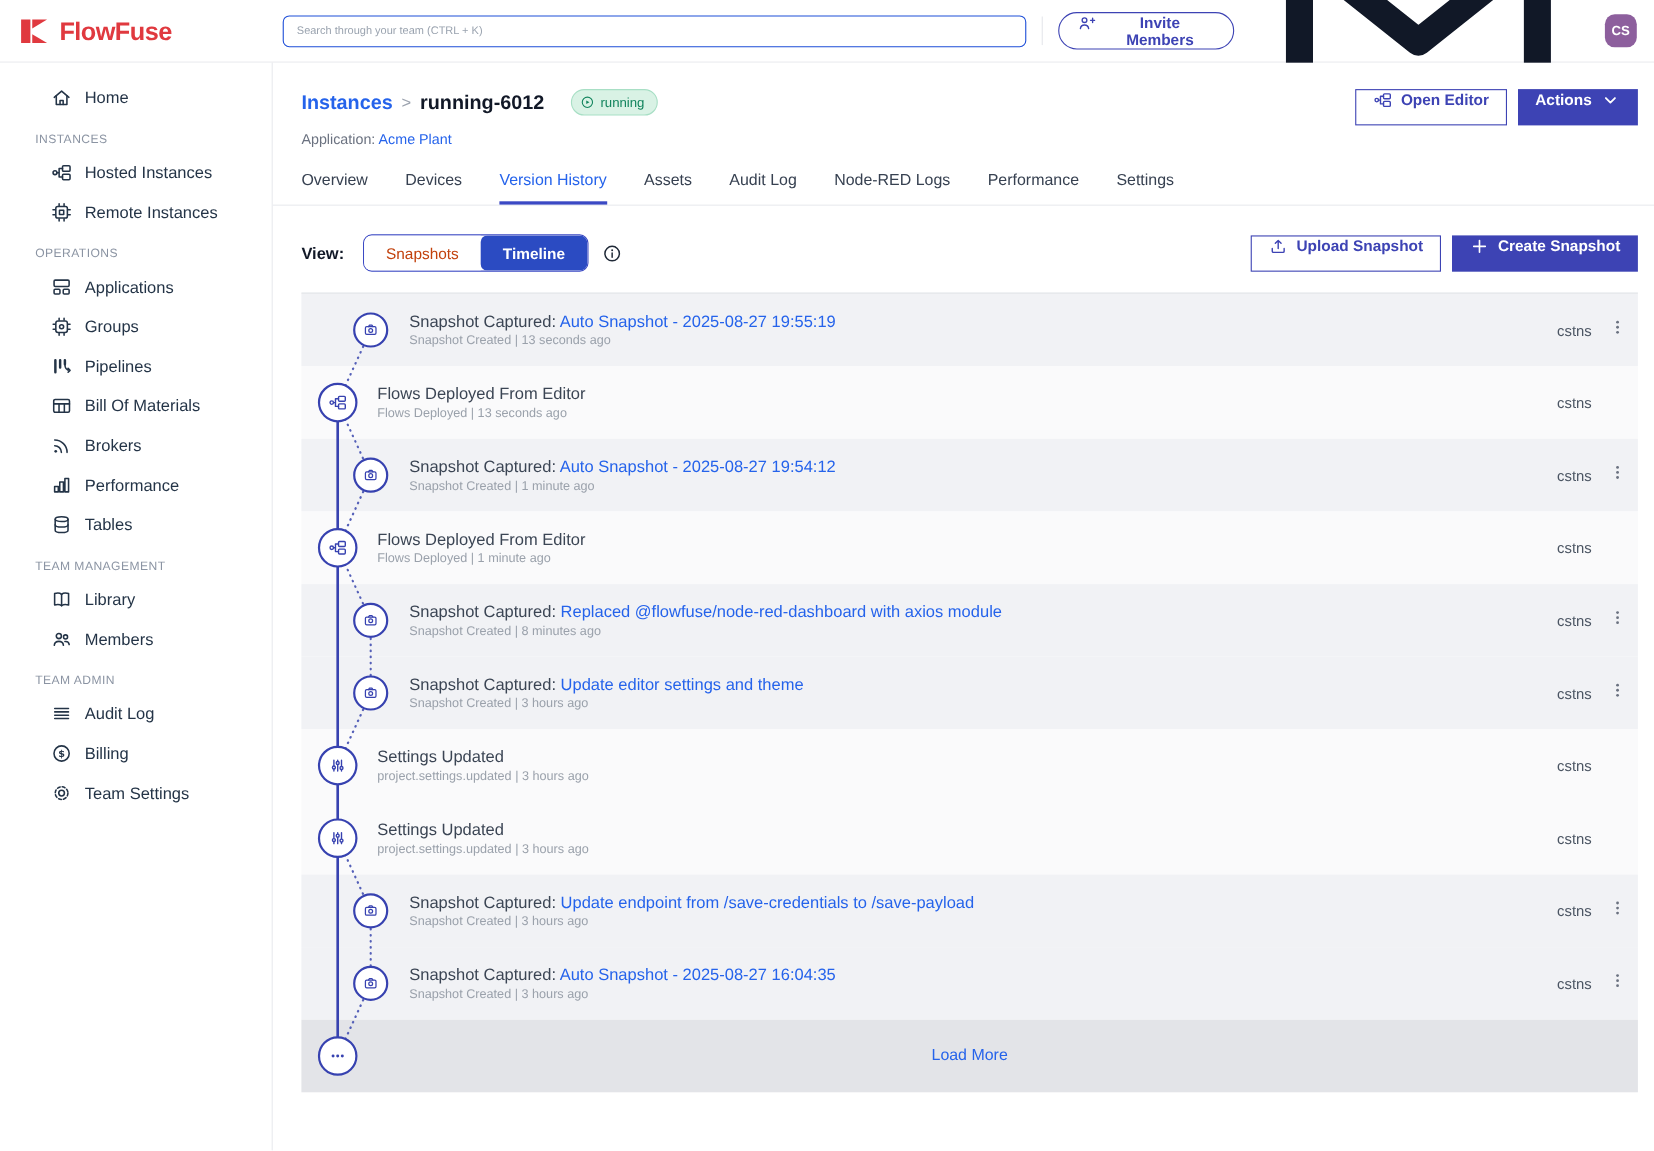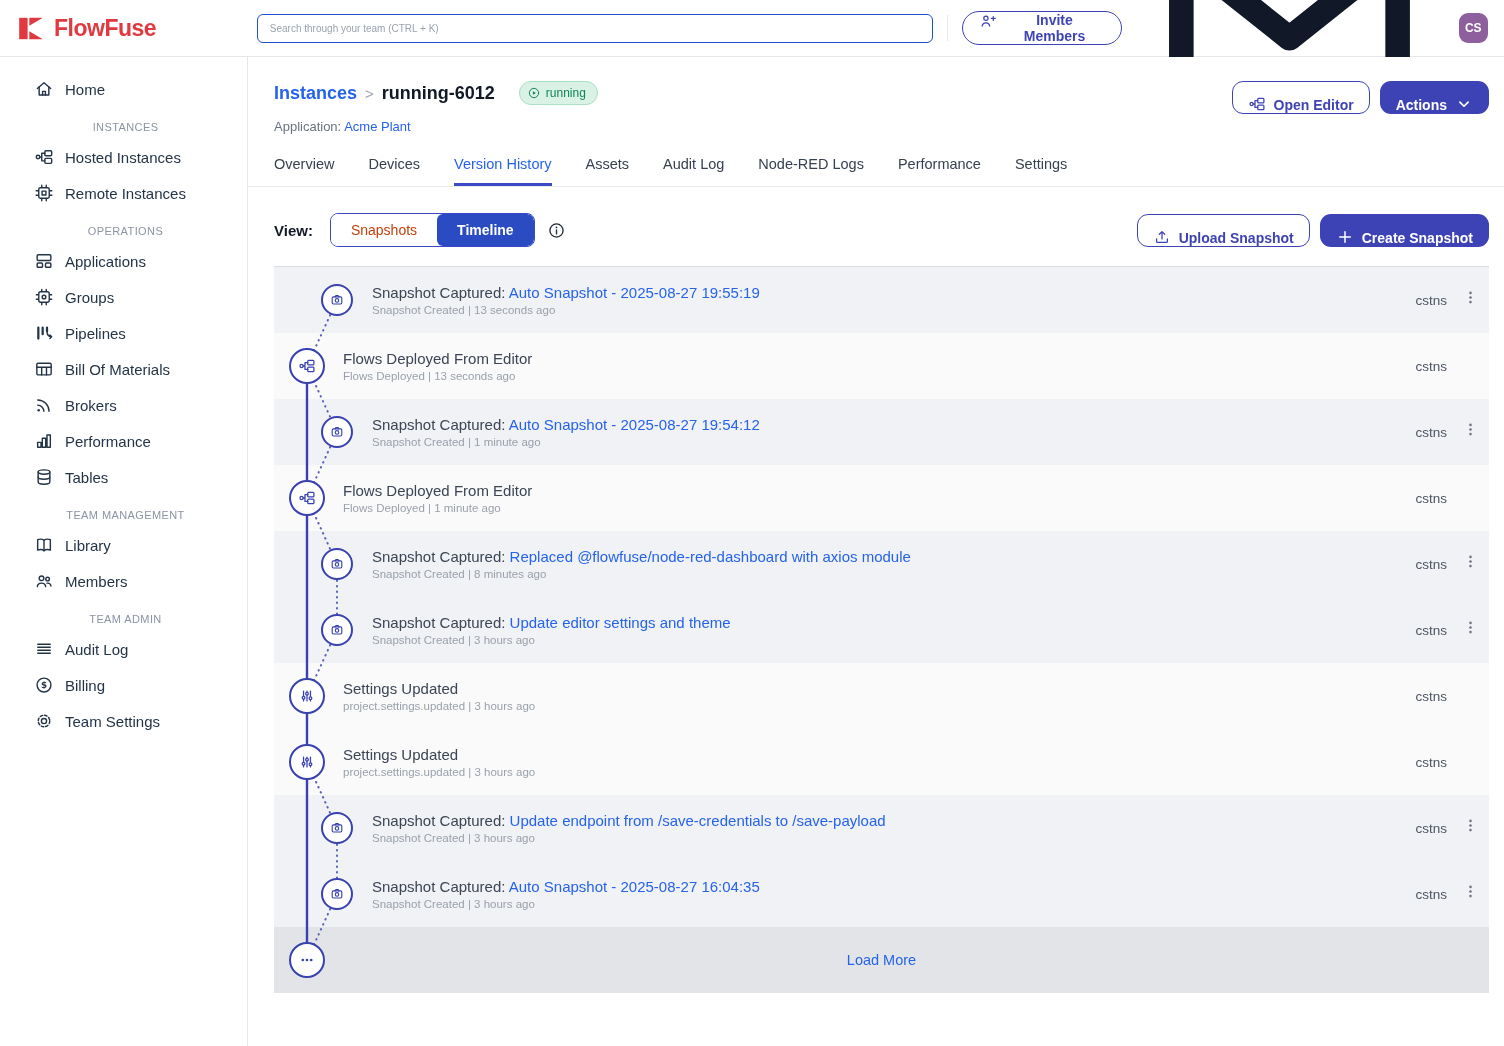--- a/index.html
+++ b/index.html
@@ -31,36 +31,36 @@
   .tb-divider { width:1px; height:26px; background:#e5e7eb; margin:0 14px; }
   .invite-btn { display:flex; gap:8px; border:1px solid #3d43b4; color:#3d43b4; background:#fff; border-radius:17px; height:34px; padding:0 16px; font-size:14px; font-weight:bold; cursor:pointer; }
   .invite-btn .ic { width:18px; height:18px; }
   .mail-wrap { position:relative; margin:0 22px 0 20px; cursor:pointer; }
   .mail-icon { width:26px; height:24px; color:#111827; }
   .mail-icon svg { stroke-width:2; }
   .mail-badge { position:absolute; right:-9px; bottom:-6px; background:#e02424; color:#fff; font-size:10px; font-weight:bold; min-width:16px; height:16px; border-radius:8px; display:flex; align-items:center; justify-content:center; padding:0 4px; }
   .avatar { width:30px; height:30px; border-radius:9px; background:#8d5f9d; color:#fff; font-size:12px; font-weight:bold; display:flex; align-items:center; justify-content:center; cursor:pointer; }
 
   
-  .sidebar { grid-area:sidebar; background:#fff; border-right:1px solid #e5e7eb; padding:14px 0 0 4px; overflow:hidden;text-align:center; }
+  .sidebar { grid-area:sidebar; background:#fff; border-right:1px solid #e5e7eb; padding:14px 0 0 16px; overflow:hidden; }
   .sb-section-header { font-size:11px; letter-spacing:.4px; color:#8b94a3; padding:14px 16px 6px 16px; }
   .sb-item { display:flex; align-items:center; gap:11px; height:36px; padding:0 16px 0 30px; font-size:15px; color:#243447; cursor:pointer; }
   .sb-item .ic { width:20px; height:20px; color:#243447; flex:0 0 20px; }
 
   
   .main { grid-area:main; background:#fff; position:relative; }
   .page-header { display:flex; align-items:flex-start; padding:24px 15px 0 26px; }
   .breadcrumb { display:flex; align-items:center; gap:8px; }
   .bc-root { color:#2563eb; font-weight:bold; font-size:18px; cursor:pointer; }
   .bc-sep { color:#9ca3af; font-size:15px; }
   .bc-current { color:#111827; font-weight:bold; font-size:18px; }
   .status-badge { display:flex; align-items:center; gap:5px; background:#d9f2e5; border:1px solid #a8dfc5; color:#12845d; border-radius:13px; height:24px; padding:0 11px 0 7px; font-size:12px; margin-left:16px; }
   .status-badge .ic { width:14px; height:14px; }
   .header-actions { margin-left:auto; display:flex; gap:10px; }
-  .btn { display:flex; align-items:flex-end; gap:8px; height:33px; border-radius:11px; font-size:14px; font-weight:bold; padding:0 15px; cursor:pointer; border:1px solid transparent; }
+  .btn { display:flex; align-items:flex-start; gap:8px; height:33px; border-radius:0; font-size:14px; font-weight:bold; padding:0 15px; cursor:pointer; border:1px solid transparent; }
   .btn .ic { width:18px; height:18px; }
   .btn-outline { background:#fff; border-color:#3d43b4; color:#3d43b4; }
   .btn-solid { background:#3d43b4; color:#fff; }
   .app-line { padding:5px 0 0 26px; font-size:13px; color:#6b7280; }
   .app-line a { color:#2563eb; text-decoration:none; cursor:pointer; }
 
   .tabs { display:flex; gap:34px; padding:22px 0 0 26px; border-bottom:1px solid #e8eaee; }
   .tab { font-size:14.5px; color:#374151; padding-bottom:11px; border-bottom:3px solid transparent; cursor:pointer; }
   .tab.active { color:#2563eb; border-bottom-color:#3b49c4; }
 

